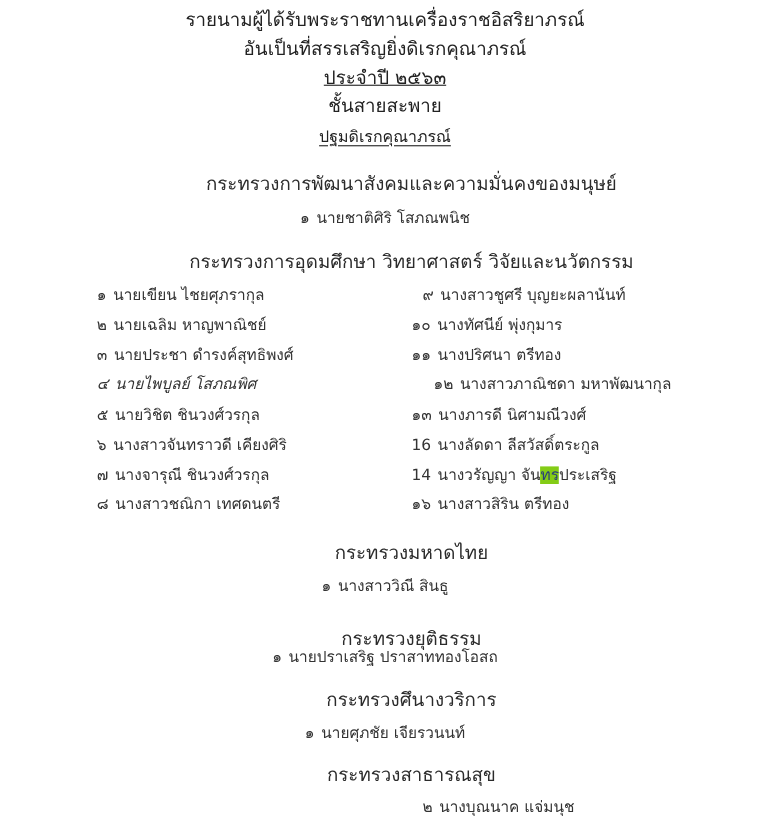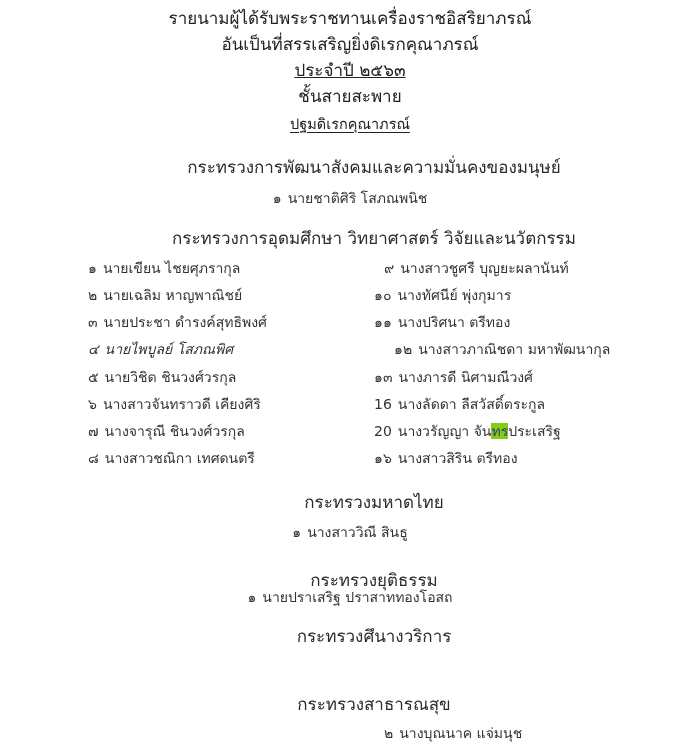--- a/index.html
+++ b/index.html
@@ -118,36 +118,39 @@
   <div class="abs entry" style="left:374px; top:338px;margin-left:20px;">
     <span class="num">๑๒</span><span>นางสาวภาณิชดา  มหาพัฒนากุล</span>
   </div>
   <div class="abs entry" style="left:374px; top:366px;">
     <span class="num">๑๓</span><span>นางภารดี  นิศามณีวงศ์</span>
   </div>
   <div class="abs entry" style="left:374px; top:393px;">
     <span class="num">16</span><span>นางลัดดา  ลีสวัสดิ์ตระกูล</span>
   </div>
   <div class="abs entry" style="left:374px; top:420px;">
-    <span class="num">20</span><span>นางวรัญญา  จัน</span><span class="hl">ทร</span><span>ประเสริฐ</span>
+    <span class="num">14</span><span>นางวรัญญา  จัน</span><span class="hl">ทร</span><span>ประเสริฐ</span>
   </div>
   <div class="abs entry" style="left:374px; top:447px;">
     <span class="num">๑๖</span><span>นางสาวสิริน  ตรีทอง</span>
   </div>
 
   <div class="center-line ministry" style="top:488px;">กระทรวงมหาดไทย</div>
   <div class="center-line entry" style="top:521px;">
     <span class="num">๑</span><span>นางสาววิณี  สินธู</span>
   </div>
 
   <div class="center-line ministry" style="top:553px;margin-top:13px;">กระทรวงยุติธรรม</div>
   <div class="center-line entry" style="top:586px;">
     <span class="num">๑</span><span>นายปราเสริฐ  ปราสาททองโอสถ</span>
   </div>
 
   <div class="center-line ministry" style="top:622px;">กระทรวงศึนางวริการ</div>
+  <div class="center-line entry" style="top:655px;">
+    <span class="num">๑</span><span>นายศุภชัย  เจียรวนนท์</span>
+  </div>
 
   <div class="center-line ministry" style="top:690px;">กระทรวงสาธารณสุข</div>
   <div class="abs entry" style="left:384px; top:722px;">
     <span class="num">๒</span><span>นางบุณนาค  แจ่มนุช</span>
   </div>
 
 </div>
 
 </body></html>

